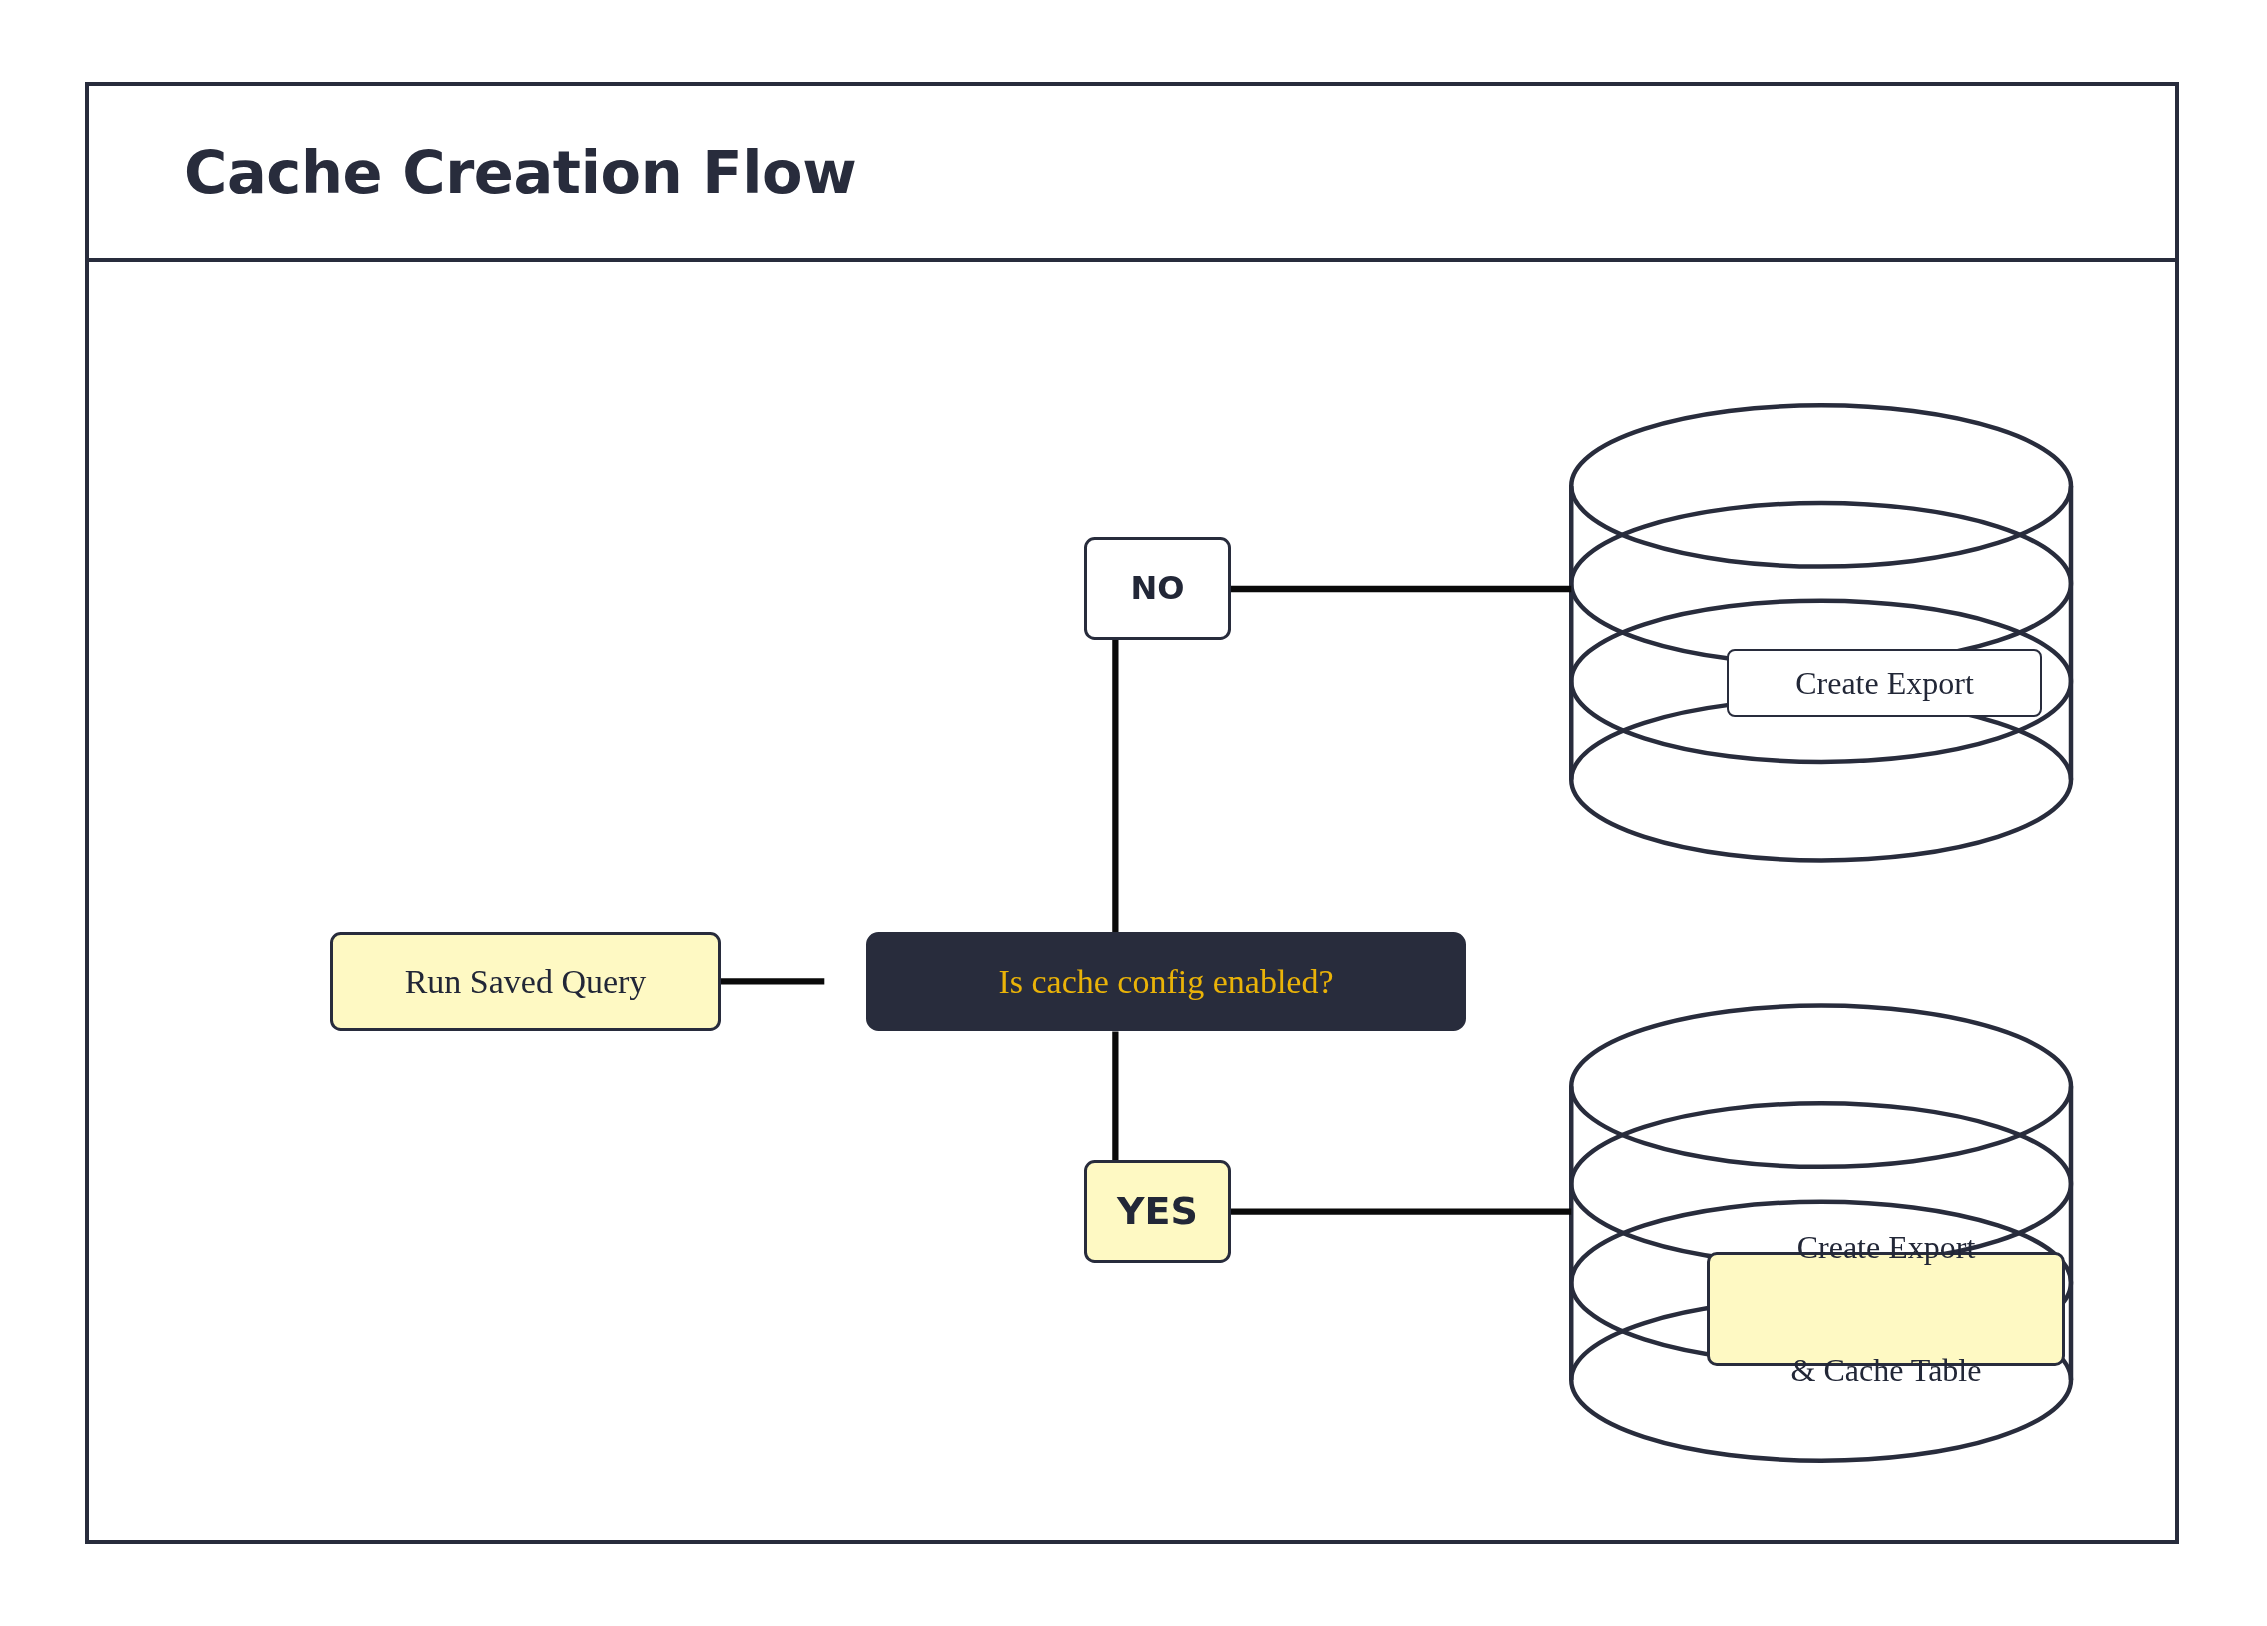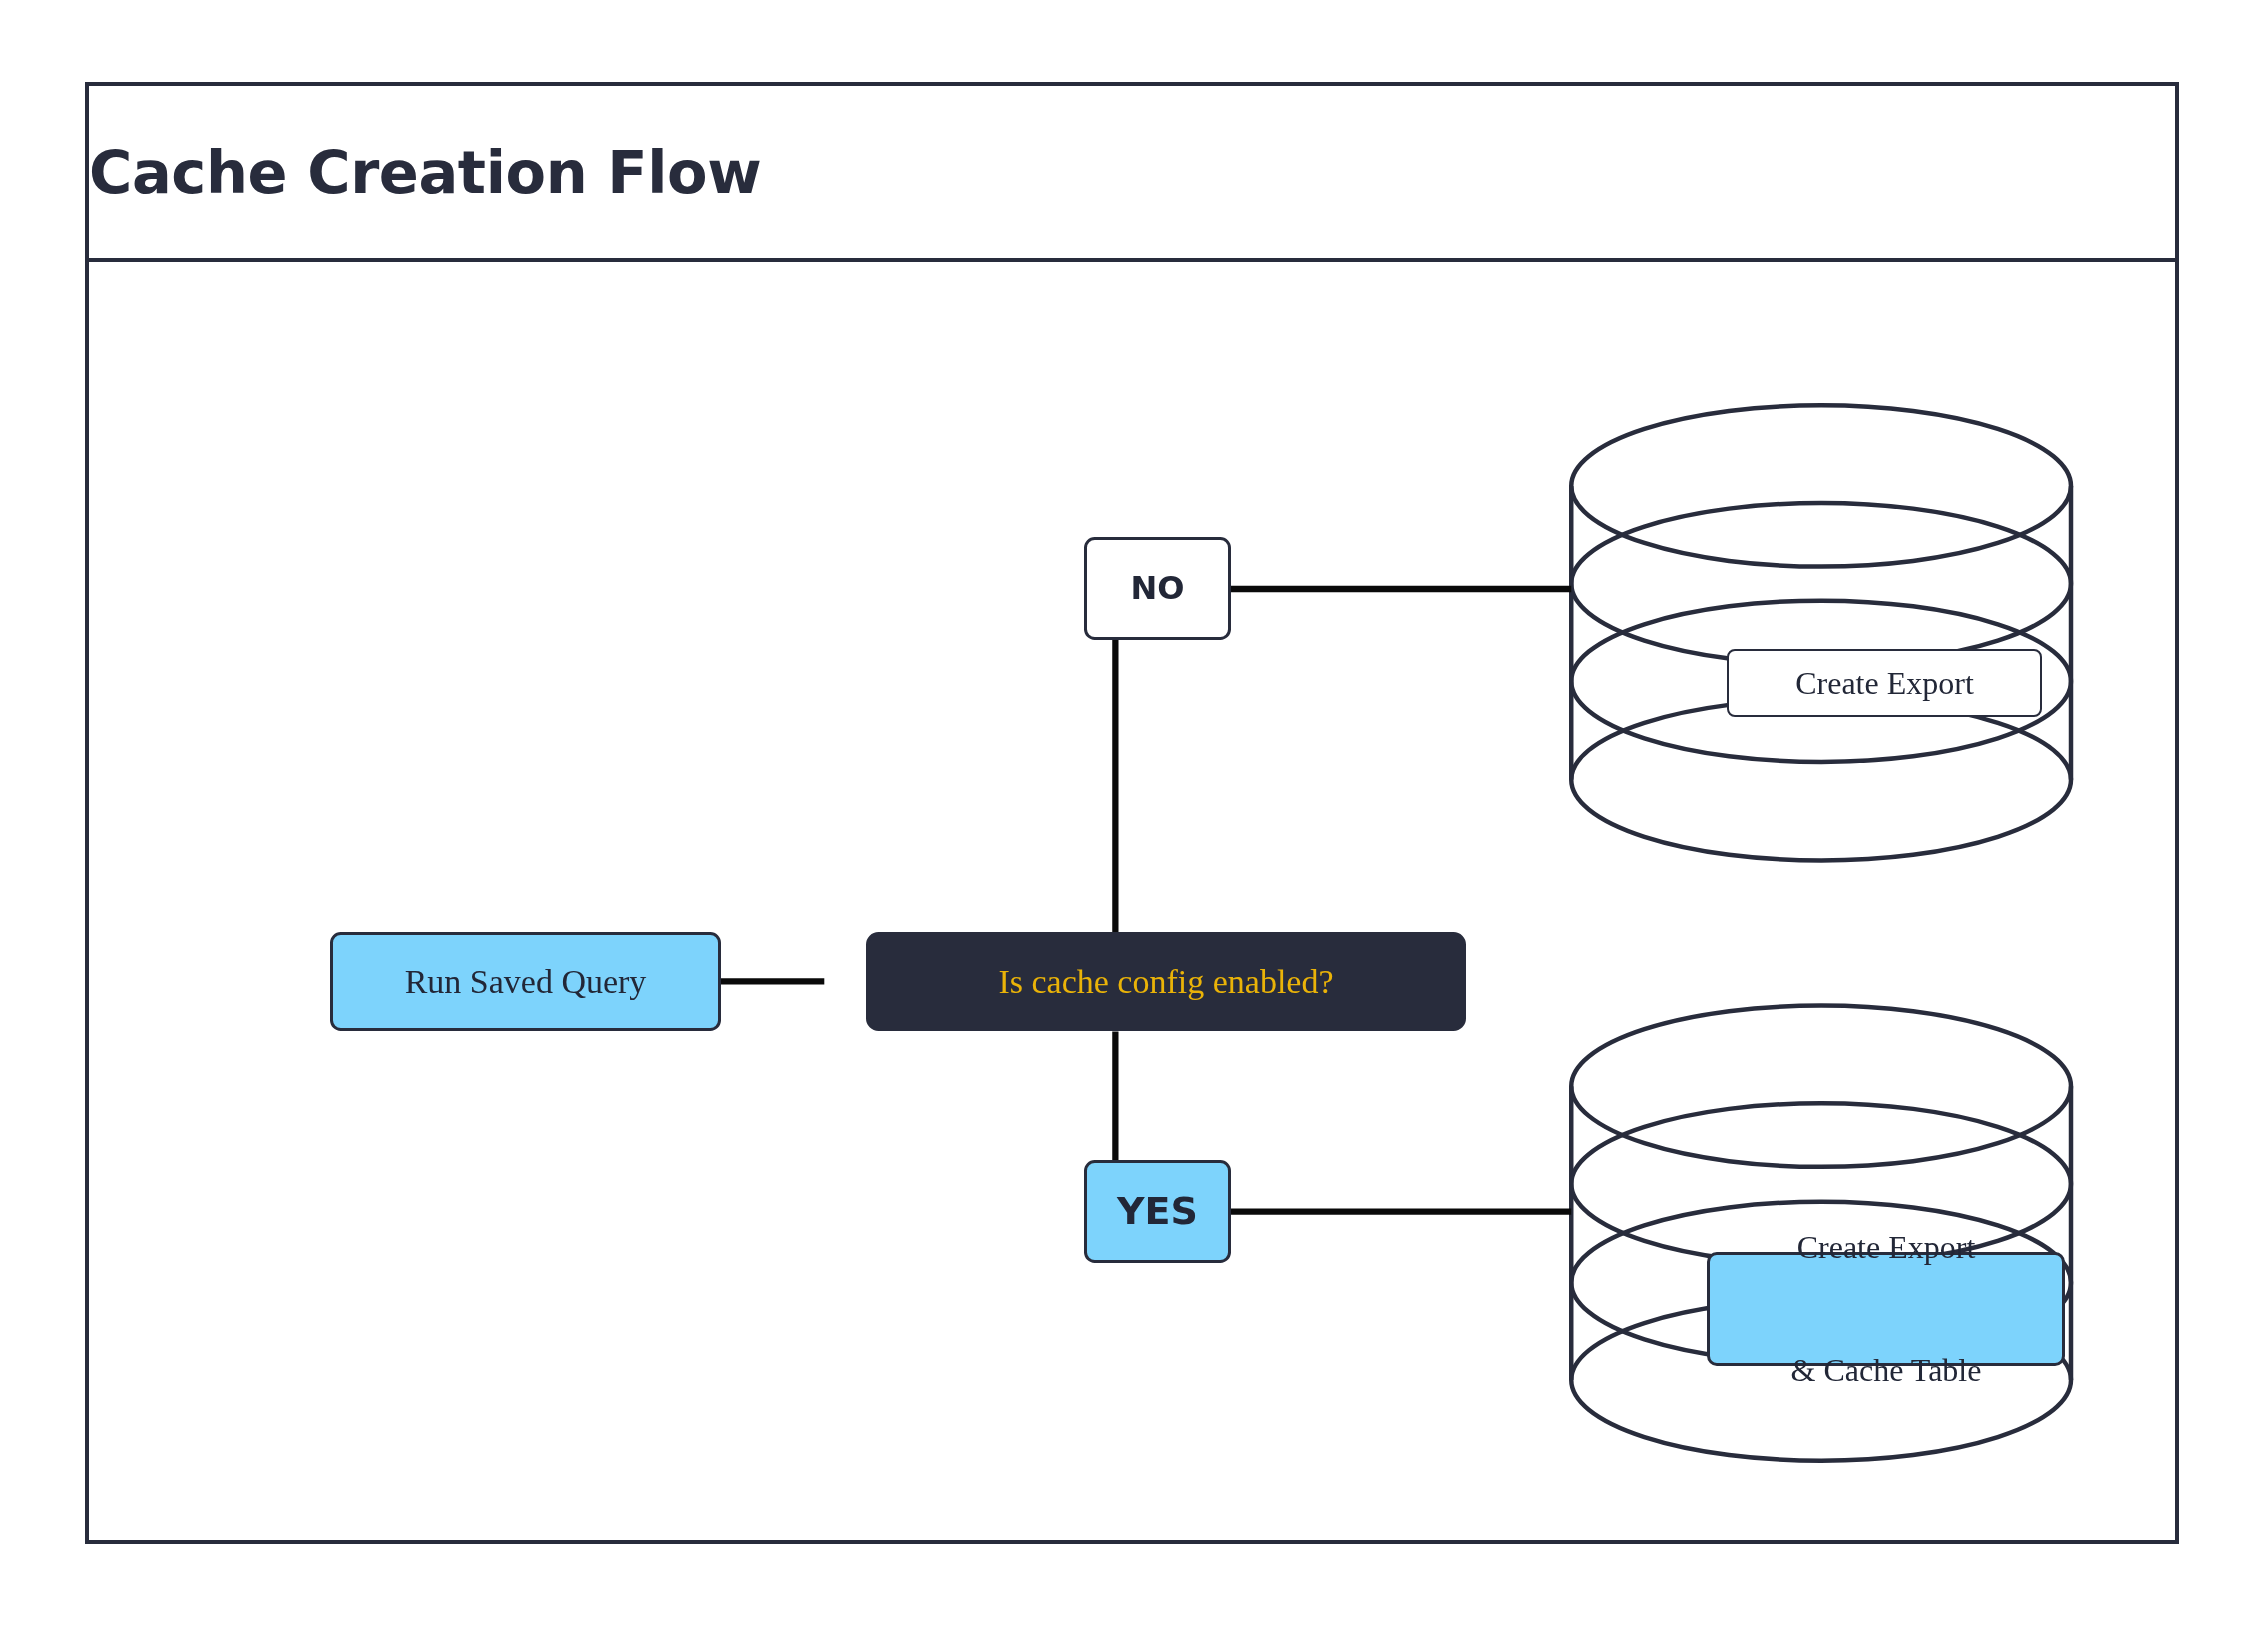--- a/index.html
+++ b/index.html
@@ -40,20 +40,21 @@
     left: 0;
     top: 0;
     width: 100%;
     height: 176px;
     border-bottom: 4.5px solid #282c3c;
     box-sizing: border-box;
     display: flex;
     align-items: center;
   }
   .title-text {
+    margin-left: 95px;
     font-family: "DejaVu Sans", sans-serif;
     font-size: 59px;
     font-weight: 700;
     color: #282c3c;
     letter-spacing: -0.4px;
     white-space: nowrap;
   }
 
   
   .canvas {
@@ -91,21 +92,21 @@
 
   .node.mono {
     font-family: Liberation Serif, serif;
   }
   .node.sans {
     font-family: "DejaVu Sans", sans-serif;
     font-weight: 600;
   }
 
   .node.green {
-    background: #7dd3fc;
+    background: #fef9c3;
     color: #222737;
   }
   .node.white {
     background: #ffffff;
     color: #222737;
   }
   .node.dark {
     background: #282c3c;
     color: #eab308;
     border-color: #282c3c;

